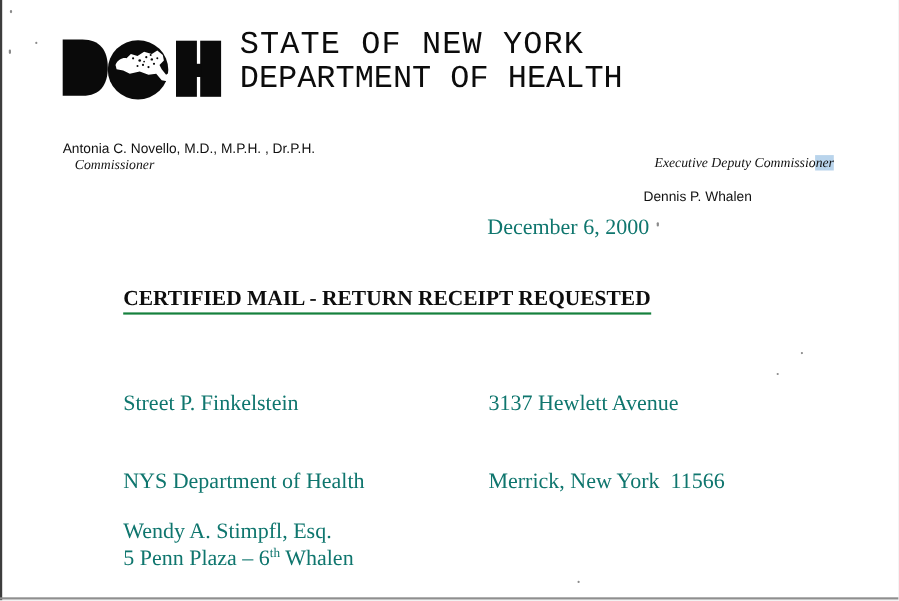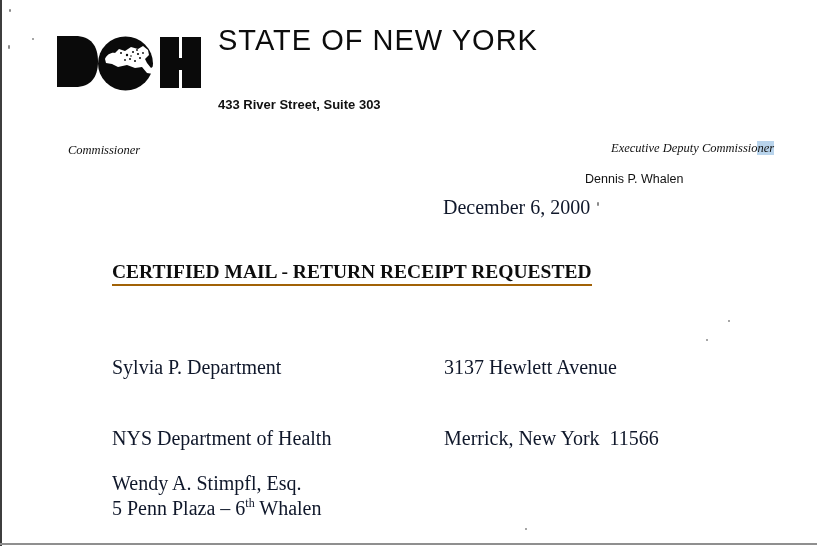--- a/index.html
+++ b/index.html
@@ -13,44 +13,44 @@
   }
   .abs{position:absolute;}
   
   .edge-left{left:0;top:0;width:2px;height:546px;background:#3d3d3d;}
   .edge-bottom{left:0;top:543px;width:817px;height:2px;background:#8f8f8f;}
   .speck{background:#8a8a8a;border-radius:1px;}
 
   
   .agency{
     left:218px;top:25px;
-    font-family:Liberation Sans, sans-serif;
+    font-family:Liberation Mono, monospace;
     font-weight:500;
     color:#0c0c0c;
     line-height:31px;
   }
   .agency .l1{font-size:29px;letter-spacing:1px;}
   .agency .l2{font-size:29px;letter-spacing:0px;}
   .lh-addr{
     font-family:"Liberation Sans", sans-serif;
     font-weight:700;font-size:13px;color:#111;
   }
   .officer{
     font-family:"Liberation Sans", sans-serif;
     font-size:12.5px;color:#111;
   }
   .officer-title{font-style:italic;font-family:Liberation Serif, serif;}
   .hl{background:#b9d4ec;}
 
   
-  .serif20{font-size:20px;line-height:23.5px;white-space:pre-wrap;color:#0f172a;}
+  .serif20{font-size:20px;line-height:23.5px;white-space:pre-wrap;color:#0f766e;}
   .subject{
     font-size:19.5px;font-weight:700;
     display:inline-block;
-    border-bottom:2px solid #a16207;
+    border-bottom:2px solid #15803d;
     padding-bottom:1px;
     white-space:pre-wrap;color:#0d0d0d;
   }
   .addr-block div{white-space:pre-wrap;}
   sup{font-size:12px;line-height:0;margin-top:32px;}
 </style>
 </head>
 <body>
 
 <div class="page">
@@ -91,37 +91,38 @@
       <g fill="#0a0a0a">
         <rect x="105" y="4" width="19" height="51"></rect>
         <rect x="127" y="4" width="19" height="51"></rect>
         <rect x="123" y="25" width="5" height="12"></rect>
       </g>
     </svg>
   </div>
 
   <div class="abs agency">
     <div class="l1">STATE OF NEW YORK</div>
+    <div class="l2">DEPARTMENT OF HEALTH</div>
   </div>
 
-  <div class="abs lh-addr" style="left:218px;top:97px;">433 River Street, Suite 303</div>
 
+  <div class="abs officer" style="left:57px;top:128px;">Antonia C. Novello, M.D., M.P.H. , Dr.P.H.</div>
   <div class="abs officer officer-title" style="left:68px;top:143px;">Commissioner</div>
 
   <div class="abs officer" style="left:585px;top:126px;margin-top:46px;">Dennis P. Whalen</div>
-  <div class="abs officer officer-title" style="left:611px;top:141px;"><span>Executive Deputy Commissio</span><span class="hl">ner</span></div>
+  <div class="abs officer officer-title" style="left:595px;top:141px;"><span>Executive Deputy Commissio</span><span class="hl">ner</span></div>
 
   <div class="abs serif20" style="left:443px;top:196px;">December 6, 2000</div>
 
   <div class="abs" style="left:112px;top:261px;">
     <span class="subject">CERTIFIED MAIL - RETURN RECEIPT REQUESTED</span>
   </div>
 
   <div class="abs serif20 addr-block" style="left:112px;top:309px;">
-    <div>Sylvia P. Department</div>
+    <div>Street P. Finkelstein</div>
     <div>NYS Department of Health</div>
     <div><span>5 Penn Plaza – 6</span><sup>th</sup><span> Whalen</span></div>
     
   </div>
 
   <div class="abs serif20 addr-block" style="left:444px;top:309px;">
     <div>3137 Hewlett Avenue</div>
     <div>Merrick, New York  11566</div>
   </div>
 

